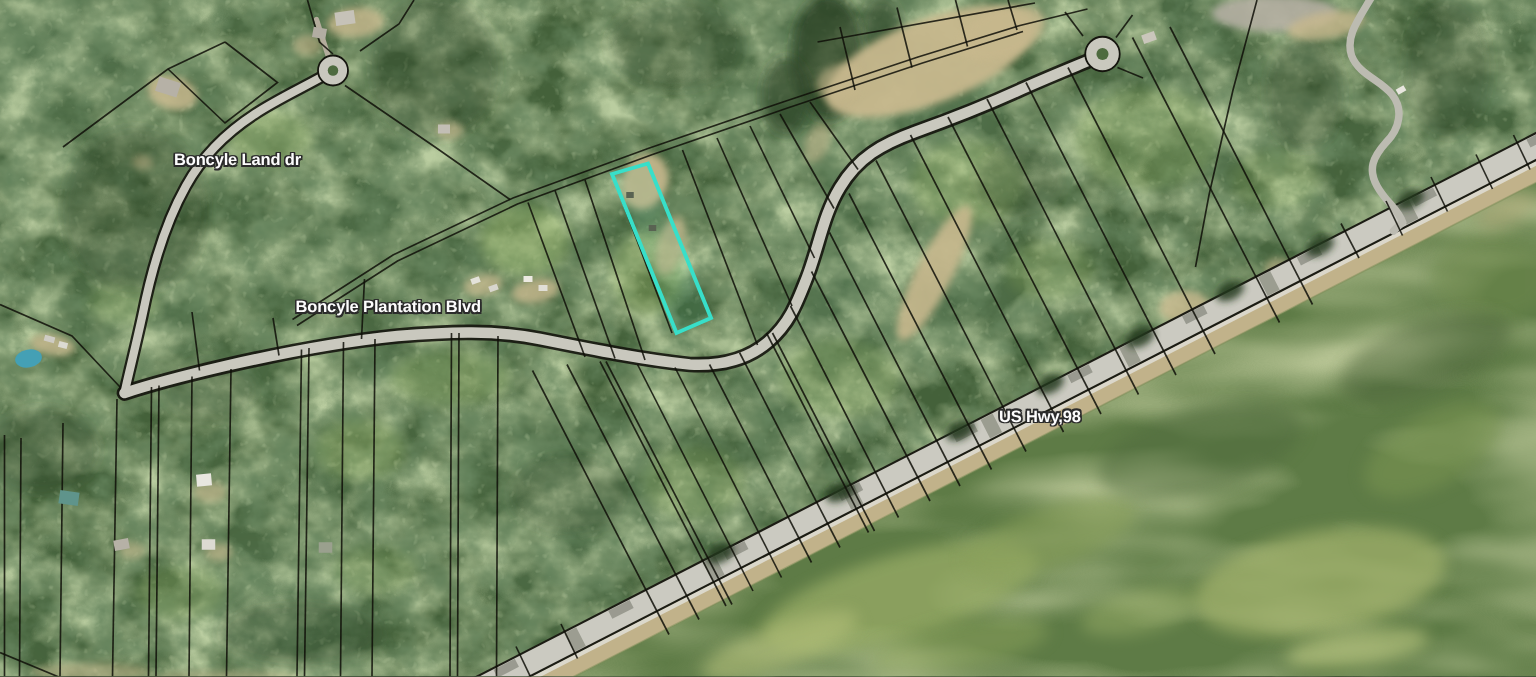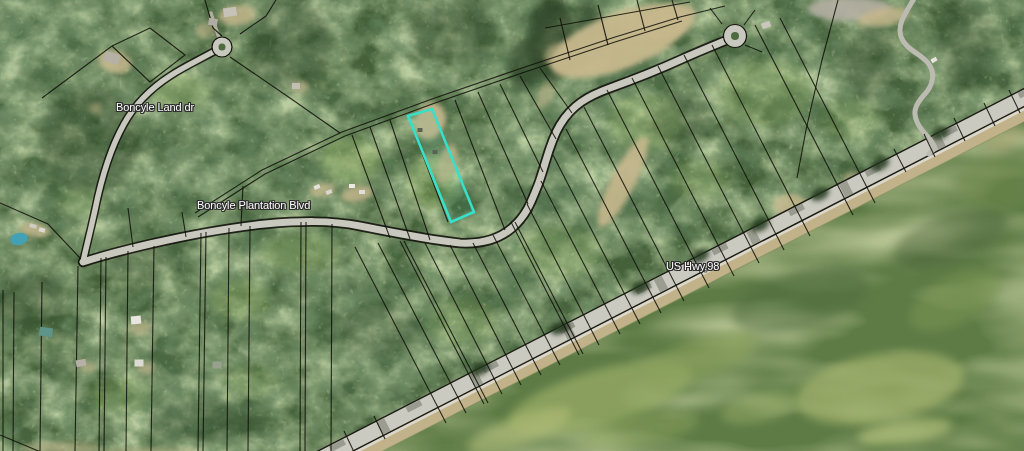--- a/index.html
+++ b/index.html
@@ -1,26 +1,26 @@
 <!DOCTYPE html>
 <html><head>
 <meta charset="utf-8">
 <style>
   html,body{margin:0;padding:0;background:#222;}
   .stage{position:relative;width:1024px;height:451px;overflow:hidden;
          background:#44613a;font-family:"Liberation Sans",sans-serif;}
   .stage svg{position:absolute;left:0;top:0;width:1024px;height:451px;display:block;}
-  .map-label{position:absolute;font-weight:normal;font-size:11px;letter-spacing:-0.1px;
+  .map-label{position:absolute;font-weight:bold;font-size:11px;letter-spacing:-0.1px;
     color:#fdfdfd;white-space:nowrap;z-index:5;pointer-events:none;
     text-shadow:-1px -1px 0 #2b2b2b,1px -1px 0 #2b2b2b,-1px 1px 0 #2b2b2b,
                  1px 1px 0 #2b2b2b,0 -1px 0 #2b2b2b,0 1px 0 #2b2b2b,
                 -1px 0 0 #2b2b2b,1px 0 0 #2b2b2b;padding-left:22px;}
   #lbl-boncyle{left:94px;top:101px;}
   #lbl-gramercy{left:175px;top:199px;}
-  #lbl-ushwy{left:644px;top:260px;}
+  #lbl-ushwy{left:644px;top:272px;}
 </style>
 </head>
 <body>
 
 <div class="stage">
   <svg id="map-svg" viewBox="0 0 1024 451">
     <defs>
       <filter id="fCanopy" x="0" y="0" width="100%" height="100%">
         <feTurbulence type="fractalNoise" baseFrequency="0.006 0.009" numOctaves="3" seed="4"></feTurbulence>
         <feColorMatrix type="matrix" values="0 0 0 0 0.10  0 0 0 0 0.19  0 0 0 0 0.09  1.7 0 0 0 -0.55"></feColorMatrix>

